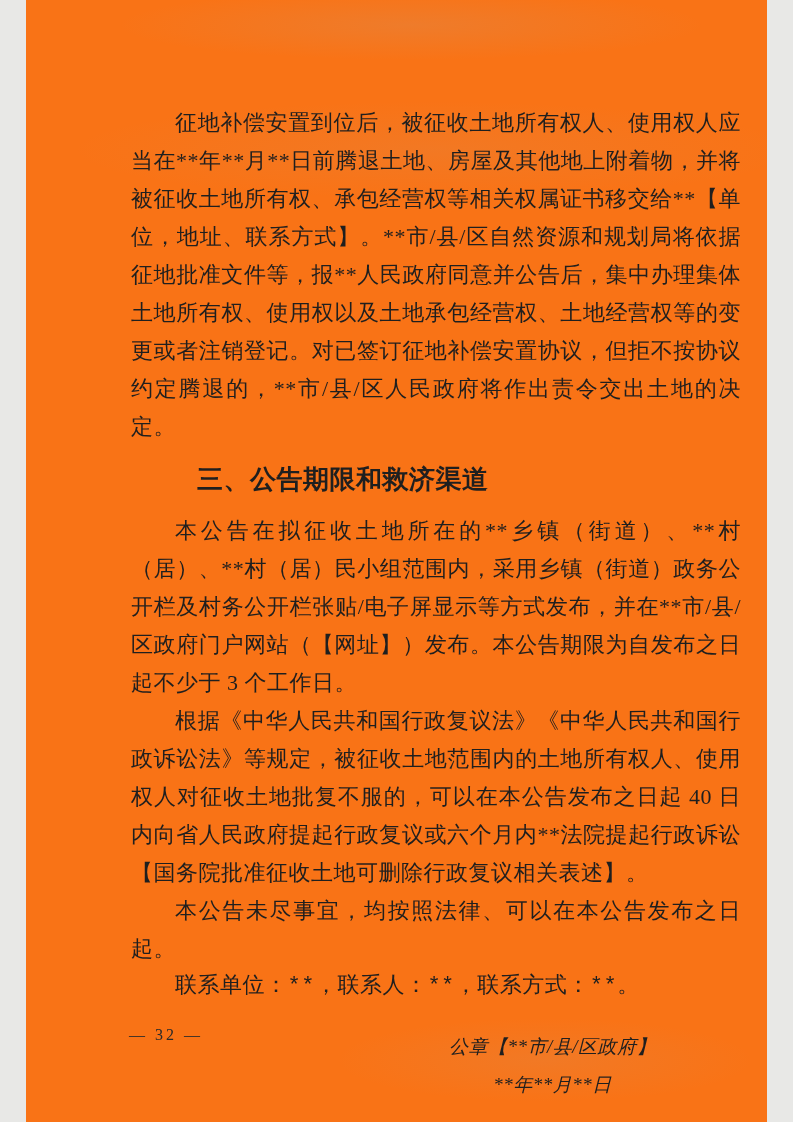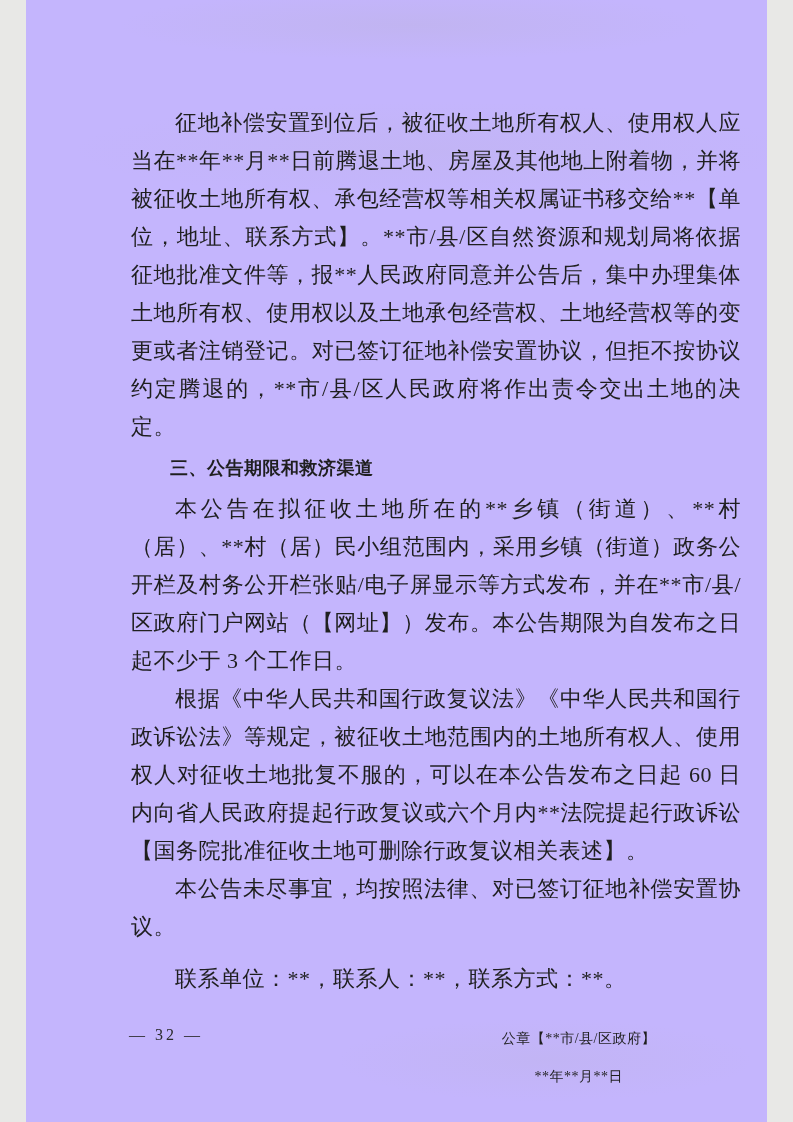--- a/index.html
+++ b/index.html
@@ -1,21 +1,21 @@
 <!DOCTYPE html>
 <html><head>
 <meta charset="utf-8">
 <style>
   html, body { margin: 0; padding: 0; background: #e8e8e6; }
   .page {
     position: relative;
     width: 741px;
     height: 1122px;
     margin: 0 auto;
-    background: #c4b5fd;
+    background: #f97316;
     color: #1f1f1f;
     font-family: "Liberation Serif", "DejaVu Serif", serif;
     overflow: hidden;
   }
   
   .page::before {
     content: "";
     position: absolute;
     inset: 0;
     background:
@@ -32,39 +32,40 @@
   }
   .para {
     margin: 0;
     font-size: 22px;
     line-height: 38px;
     letter-spacing: 0.5px;
     text-align: justify;
     text-indent: 2em;
   }
   .heading {
-    margin: 3px;
+    margin: 14px;
     font-family: "Liberation Sans", "DejaVu Sans", sans-serif;
     font-weight: 700;
-    font-size: 18px;
+    font-size: 26px;
     line-height: 38px;
     letter-spacing: 0.5px;
     text-indent: 2em;
   }
-  .contact { margin-top: 14px; text-align: left; }
+  .contact { text-align: left; font-family: Liberation Mono, monospace; }
   .sign-block {
     margin: 22px 85px 0 auto;
     width: fit-content;
     text-align: center;
   }
   .sign-line {
-    font-size: 14px;
+    font-size: 19px;
     line-height: 38px;
     letter-spacing: 0.5px;
     white-space: nowrap;
+    font-style: italic;
   }
   .page-number {
     position: absolute;
     left: 103px;
     top: 1020px;
     font-size: 16px;
     line-height: 30px;
     letter-spacing: 3px;
     color: #2a2a2a;
     white-space: nowrap;
@@ -75,23 +76,23 @@
 
 <div class="page">
   <div class="content">
 
     <p class="para">征地补偿安置到位后，被征收土地所有权人、使用权人应当在**年**月**日前腾退土地、房屋及其他地上附着物，并将被征收土地所有权、承包经营权等相关权属证书移交给**【单位，地址、联系方式】。**市/县/区自然资源和规划局将依据征地批准文件等，报**人民政府同意并公告后，集中办理集体土地所有权、使用权以及土地承包经营权、土地经营权等的变更或者注销登记。对已签订征地补偿安置协议，但拒不按协议约定腾退的，**市/县/区人民政府将作出责令交出土地的决定。</p>
 
     <h3 class="heading">三、公告期限和救济渠道</h3>
 
     <p class="para">本公告在拟征收土地所在的**乡镇（街道）、**村（居）、**村（居）民小组范围内，采用乡镇（街道）政务公开栏及村务公开栏张贴/电子屏显示等方式发布，并在**市/县/区政府门户网站（【网址】）发布。本公告期限为自发布之日起不少于 3 个工作日。</p>
 
-    <p class="para">根据《中华人民共和国行政复议法》《中华人民共和国行政诉讼法》等规定，被征收土地范围内的土地所有权人、使用权人对征收土地批复不服的，可以在本公告发布之日起 60 日内向省人民政府提起行政复议或六个月内**法院提起行政诉讼【国务院批准征收土地可删除行政复议相关表述】。</p>
+    <p class="para">根据《中华人民共和国行政复议法》《中华人民共和国行政诉讼法》等规定，被征收土地范围内的土地所有权人、使用权人对征收土地批复不服的，可以在本公告发布之日起 40 日内向省人民政府提起行政复议或六个月内**法院提起行政诉讼【国务院批准征收土地可删除行政复议相关表述】。</p>
 
-    <p class="para">本公告未尽事宜，均按照法律、对已签订征地补偿安置协议。</p>
+    <p class="para">本公告未尽事宜，均按照法律、可以在本公告发布之日起。</p>
 
     <p class="para contact">联系单位：**，联系人：**，联系方式：**。</p>
 
     <div class="sign-block">
       <div class="sign-line">公章【**市/县/区政府】</div>
       <div class="sign-line">**年**月**日</div>
     </div>
 
   </div>
 

